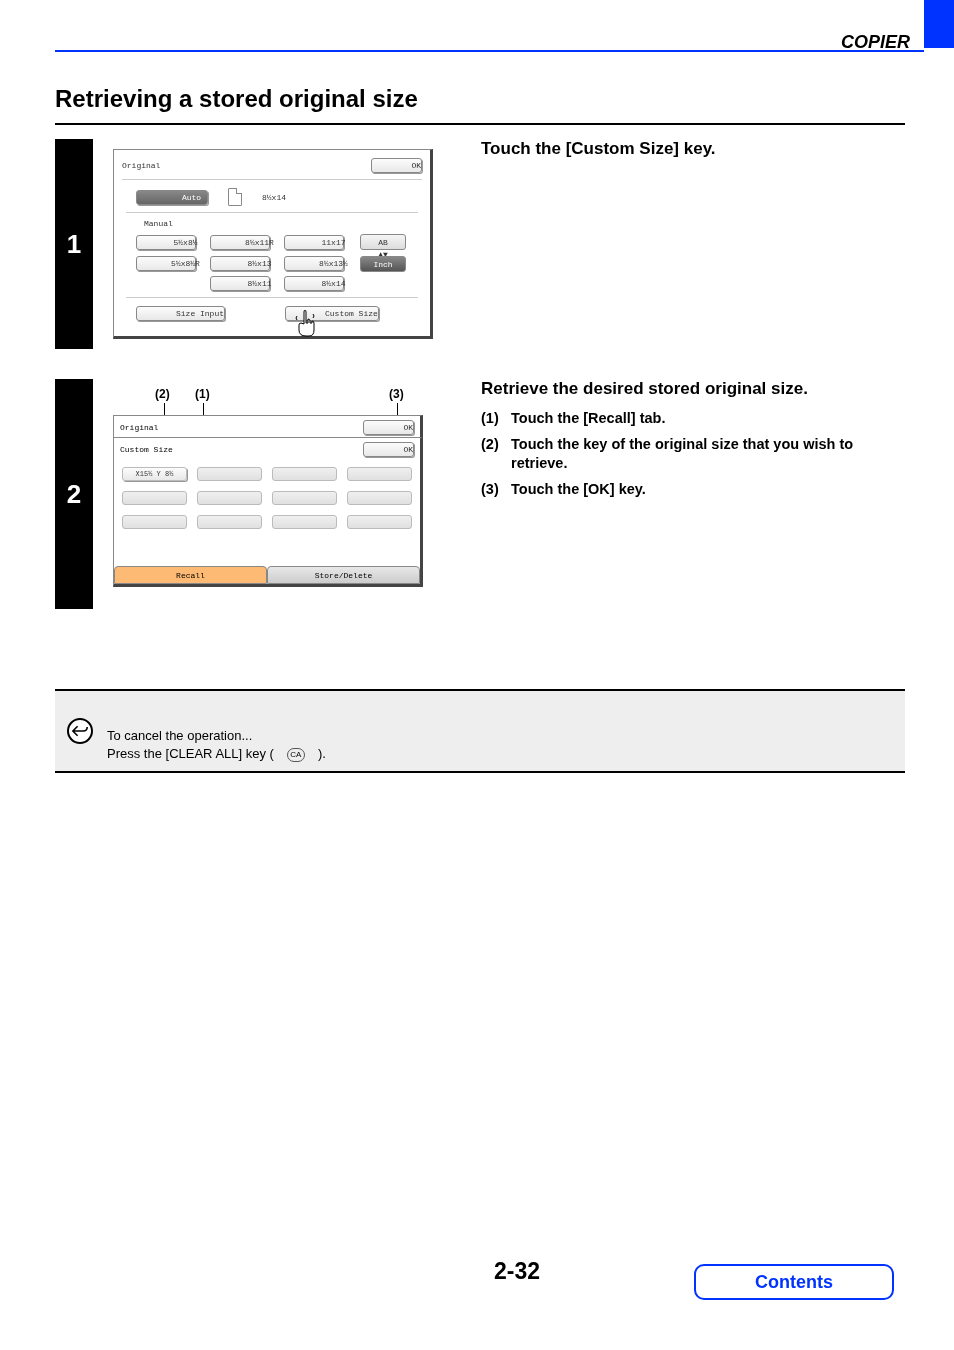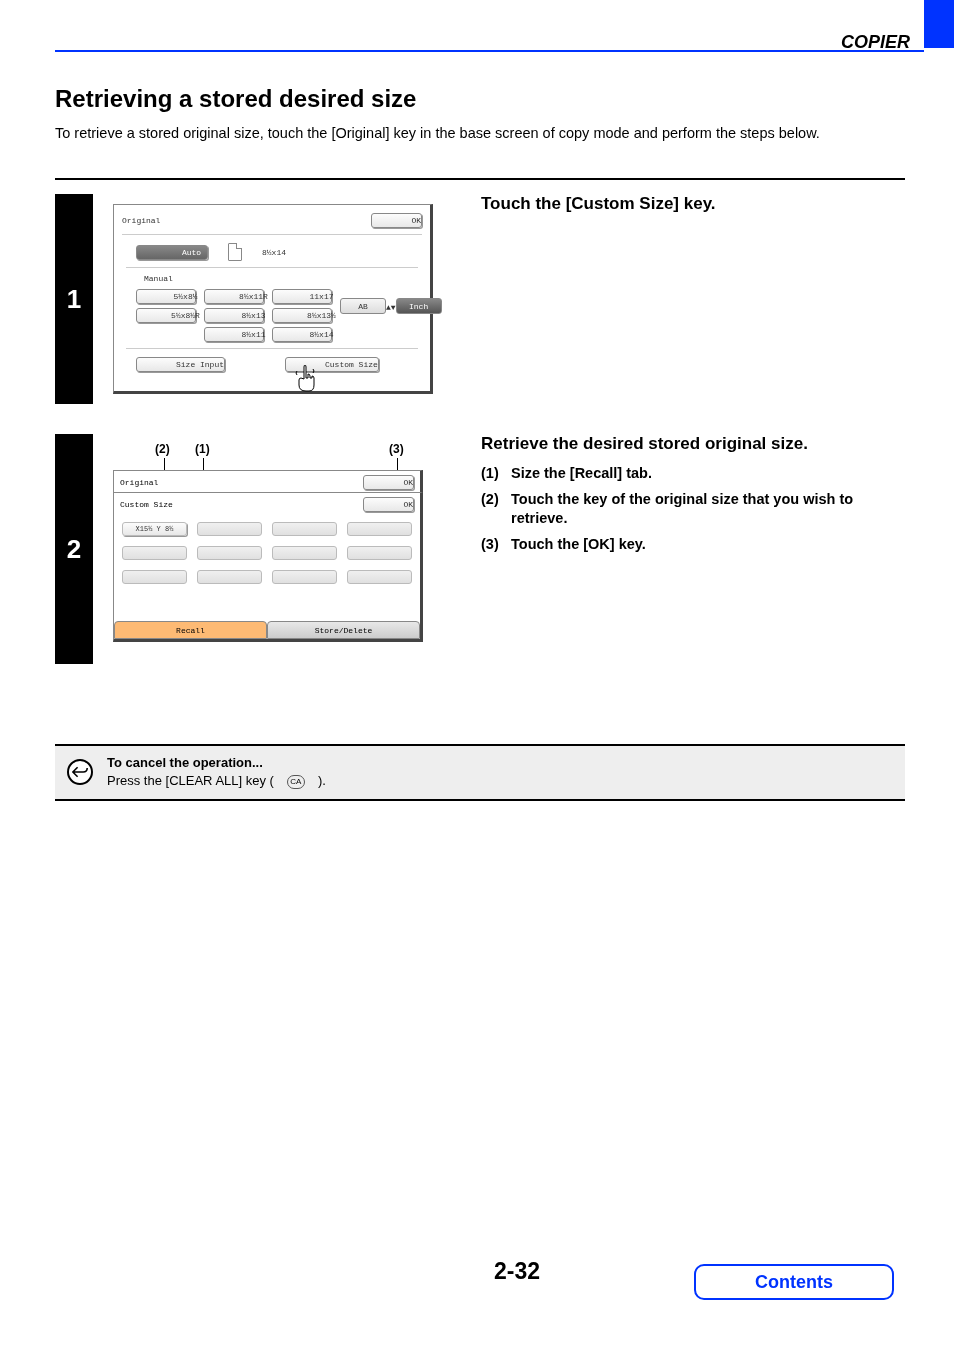--- a/index.html
+++ b/index.html
@@ -76,22 +76,22 @@
   .pbtn.dark { background: linear-gradient(#888,#666); color: #fff; }
   .pbtn.ok { min-width: 40px; }
 
   
   .p1 { width: 320px; height: 190px; padding: 8px; position: relative; }
   .p1 .row1 { display: flex; justify-content: space-between; align-items: center; margin-bottom: 8px; border-bottom: 1px solid #ccc; padding-bottom: 6px; }
   .p1 .row-auto { display: flex; align-items: center; gap: 20px; margin: 6px 0 6px 14px; }
   .p1 .paper-icon { width: 14px; height: 18px; border: 1px solid #888; border-radius: 1px; position: relative; }
   .p1 .paper-icon:before { content:""; position:absolute; top:-1px; right:-1px; width:5px; height:5px; background:#fff; border-left:1px solid #888; border-bottom:1px solid #888; }
   .p1 .manual { margin: 6px 0 6px 22px; font-size: 8px; }
-  .p1 .grid { display: grid; grid-template-columns: repeat(3,60px) 1fr; gap: 4px 8px; margin: 4px 14px 0 14px; align-items: center; }
-  .p1 .ab-wrap { grid-column: 4; grid-row: 1 / span 2; display:flex; flex-direction:row; align-items:center; }
+  .p1 .grid { display: grid; grid-template-columns: repeat(3,60px) 1fr; gap: 4px 14px; margin: 4px 14px 0 14px; align-items: center; }
+  .p1 .ab-wrap { grid-column: 4; grid-row: 1 / span 2; display:flex; flex-direction:column; align-items:center; }
   .ab-box {
     border: 1px solid #888; border-radius: 3px;
     background: linear-gradient(#f5f5f5,#ddd);
     height: 16px; width: 46px;
     display:flex; align-items:center; justify-content:center;
     font-size: 8px;
   }
   .ab-inch { background: linear-gradient(#888,#555); color:#fff; }
   .ab-arrow { font-size: 8px; height: 6px; }
   .p1 .rule2 { border-top: 1px solid #ccc; margin: 6px 4px; }
@@ -133,21 +133,21 @@
   }
   .note-icon {
     width: 26px; height: 26px;
     border: 2px solid #000; border-radius: 50%;
     display:flex; align-items:center; justify-content:center;
     margin-right: 14px;
     background: #fff;
   }
   .note-icon svg { width: 16px; height: 14px; }
   .note-text { font-size: 13px; line-height: 1.4; }
-  .note-text .bold { font-weight: bold; display:block; }
+  .note-text .bold { font-weight: normal; display:block;margin-top:28px; }
   .ca-icon {
     display:inline-flex; align-items:center; justify-content:center;
     width: 18px; height: 14px;
     border: 1px solid #555; border-radius: 8px;
     font-size: 8px; vertical-align: middle;
     margin: 0 13px;
   }
 
   
   .page-num {
@@ -167,22 +167,21 @@
   }
 </style>
 </head>
 <body>
 
 <div class="blue-tab"></div>
 <div class="header-label">COPIER</div>
 <div class="header-rule"></div>
 
 <div class="main">
-  <div class="h1">Retrieving a stored desired size</div>
-  <div class="intro">To retrieve a stored original size, touch the [Original] key in the base screen of copy mode and perform the steps below.</div>
+  <div class="h1">Retrieving a stored original size</div>
 
   <div class="step-rule"></div>
 
   <div class="step-row">
     <div class="step-num">1</div>
     <div class="step-fig">
       <div class="panel p1">
         <div class="row1">
           <span>Original</span>
           <span class="pbtn ok">OK</span>
@@ -271,21 +270,21 @@
             <div class="tab">Store/Delete</div>
           </div>
         </div>
       </div>
     </div>
     <div class="step-text">
       <div class="title">Retrieve the desired stored original size.</div>
       <ol>
         <li>
           <span class="num">(1)</span>
-          <span class="txt">Size the [Recall] tab.</span>
+          <span class="txt">Touch the [Recall] tab.</span>
         </li>
         <li>
           <span class="num">(2)</span>
           <span class="txt">Touch the key of the original size that you wish to retrieve.</span>
         </li>
         <li>
           <span class="num">(3)</span>
           <span class="txt">Touch the [OK] key.</span>
         </li>
       </ol>

